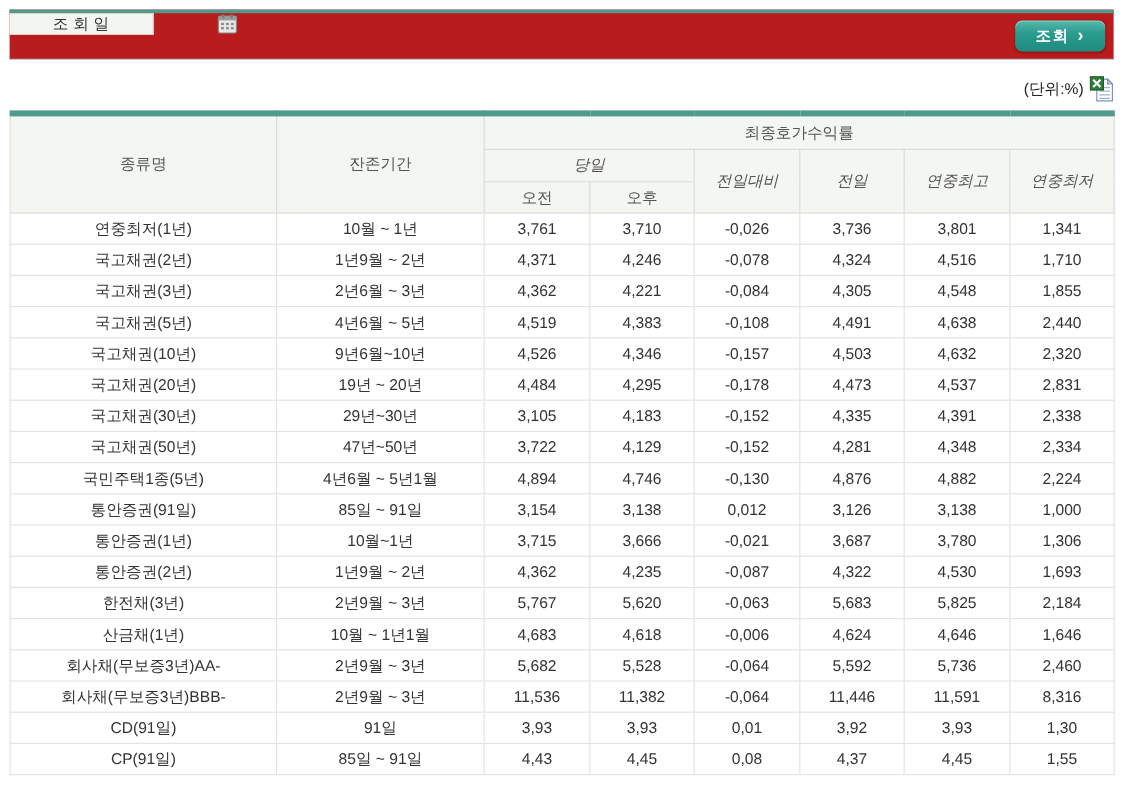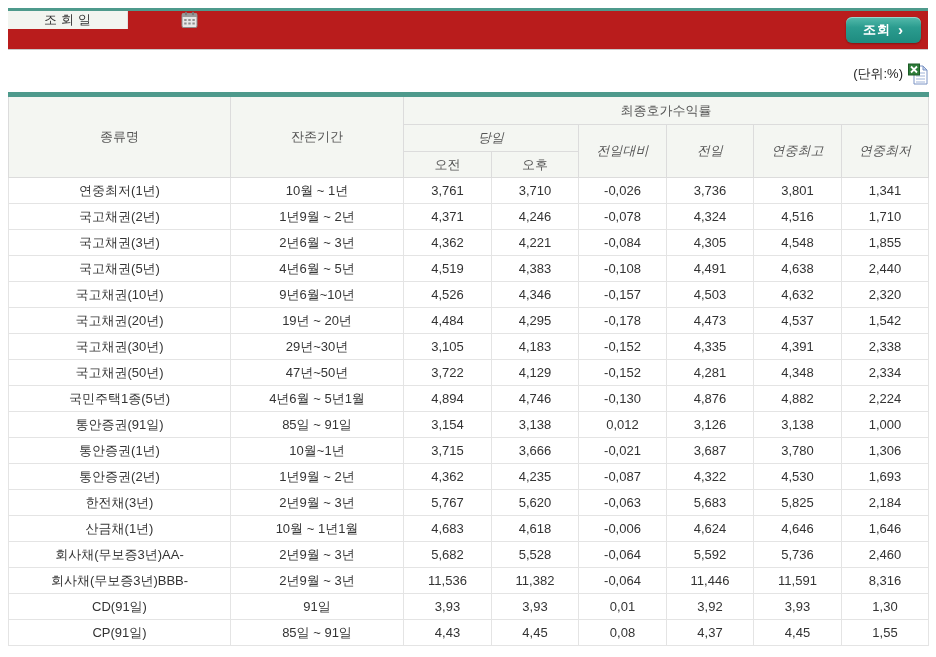--- a/index.html
+++ b/index.html
@@ -199,21 +199,21 @@
           <td class="c-gray">2,320</td>
         </tr>
         <tr>
           <td class="c-name">국고채권(20년)</td>
           <td class="c-mat">19년 ~ 20년</td>
           <td class="v-up">4,484</td>
           <td class="v-down">4,295</td>
           <td class="v-down">-0,178</td>
           <td class="c-gray">4,473</td>
           <td class="c-gray">4,537</td>
-          <td class="c-gray">1,542</td>
+          <td class="c-gray">2,831</td>
         </tr>
         <tr>
           <td class="c-name">국고채권(30년)</td>
           <td class="c-mat">29년~30년</td>
           <td class="v-up">3,105</td>
           <td class="v-down">4,183</td>
           <td class="v-down">-0,152</td>
           <td class="c-gray">4,335</td>
           <td class="c-gray">4,391</td>
           <td class="c-gray">2,338</td>

